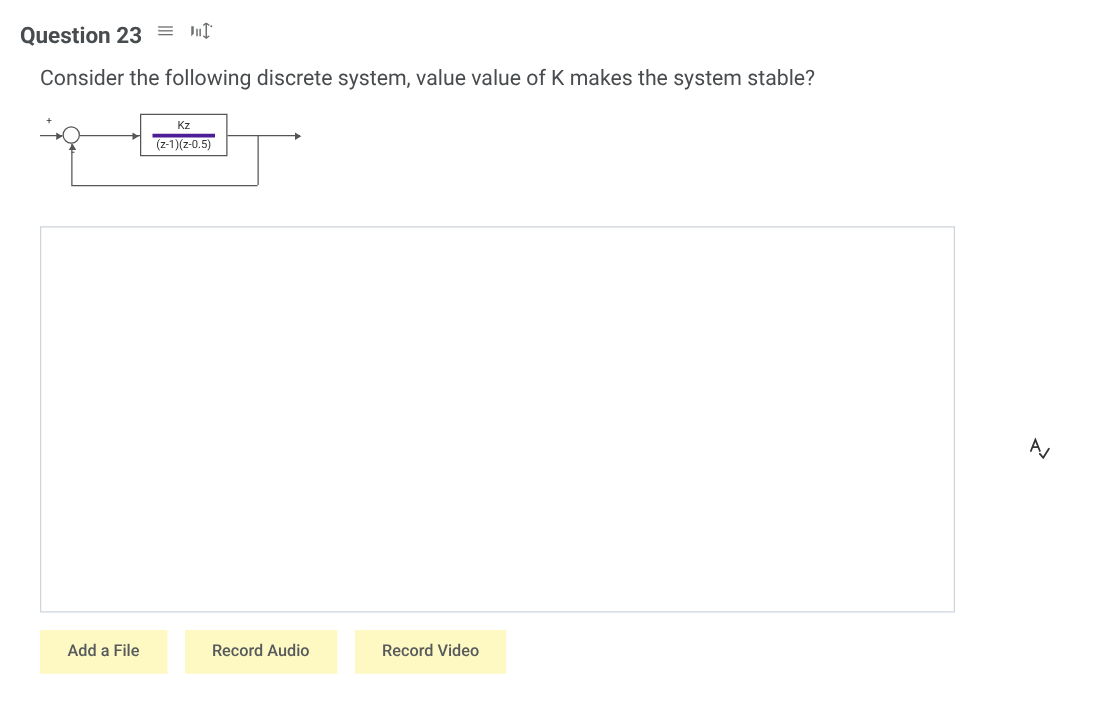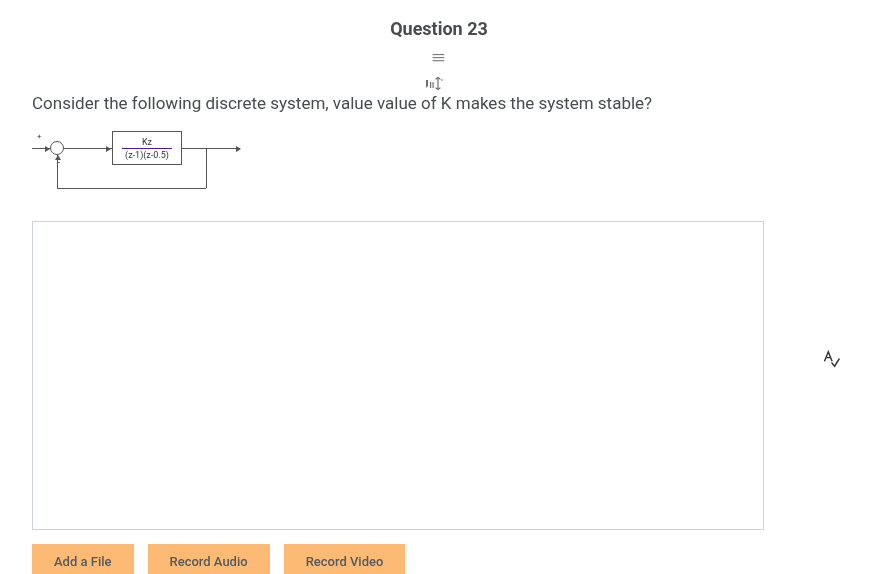--- a/index.html
+++ b/index.html
@@ -9,24 +9,23 @@
     }
     body {
       font-family: -apple-system, BlinkMacSystemFont, "Segoe UI", Roboto, Helvetica, Arial, sans-serif;
       background: #ffffff;
       padding: 18px 16px;
       color: #333;
       width: 878px;
     }
     .question-header {
       display: flex;
-      align-items: center;
+      align-items: flex-start;
       gap: 12px;
-      margin-bottom: 2px;
-      flex-direction: column;
+      margin-bottom: 14px;
     }
     .question-title {
       font-size: 18px;
       font-weight: 700;
       color: #494c4e;
     }
     .header-icon {
       color: #494c4e;
       opacity: 0.8;
     }
@@ -121,21 +120,21 @@
       font-size: 9px;
       color: #333;
       text-align: right;
     }
     .tf-num {
       font-size: 9px;
       padding-bottom: 1px;
     }
     .tf-den {
       font-size: 9px;
-      border-top: 1px solid #4c1d95;
+      border-top: 3px solid #4c1d95;
       padding: 1px 3px 0 3px;
     }
     .line-out {
       position: absolute;
       left: 150px;
       top: 17px;
       width: 58px;
       height: 1px;
       background: #555;
     }
@@ -188,21 +187,21 @@
       height: 309px;
       border: 1px solid #cdd5dc;
       background: #fff;
       margin-bottom: 14px;
     }
     .action-row {
       display: flex;
       gap: 14px;
     }
     .attach-btn {
-      background: #fdba74;
+      background: #fef9c3;
       border: none;
       color: #565a5c;
       font-size: 13px;
       font-weight: 500;
       padding: 10px 22px;
       cursor: pointer;
       font-family: inherit;
     }
     .side-icon {
       position: absolute;

